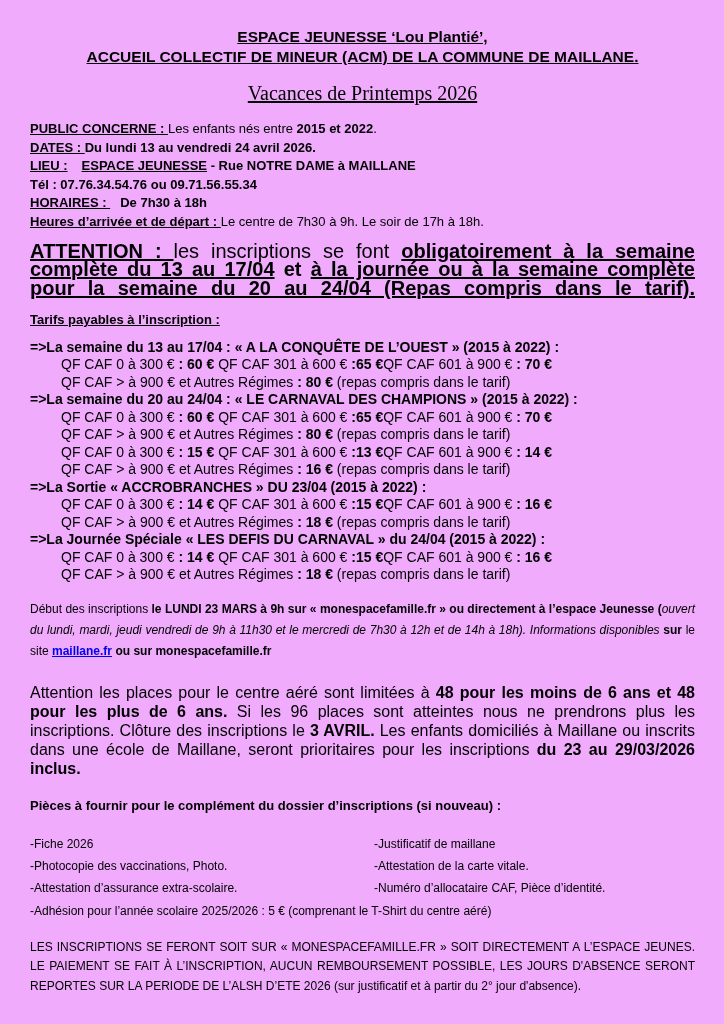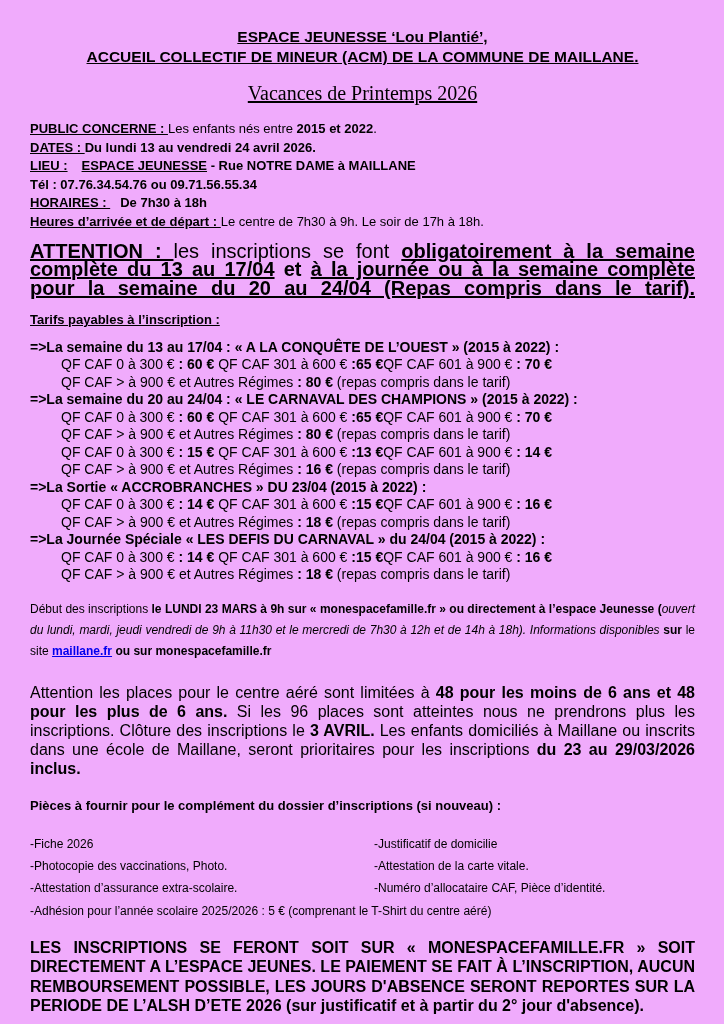--- a/index.html
+++ b/index.html
@@ -25,21 +25,21 @@
   .tl{font-size:14px;line-height:17.5px;margin:0;}
   .indent{padding-left:31px;}
   .qfcaf{margin-top:7px;}
   .debut{margin-top:15px;font-size:12px;line-height:21px;text-align:justify;margin-bottom:0;}
   .link{color:#0000EE;font-weight:bold;text-decoration:underline;cursor:pointer;}
   .places{margin-top:21px;font-size:16px;line-height:19px;text-align:justify;margin-bottom:0;}
   .pieces-heading{margin-top:19px;}
   .pieces{margin-top:17px;font-size:12px;line-height:22.4px;}
   .pieces-row{display:flex;margin:0;}
   .pieces-row .left{flex:0 0 344px;width:344px;}
-  .final{margin-top:16px;font-size:16px;font-weight:bold;line-height:19.3px;text-align:justify;margin-bottom:0;}
+  .final{margin-top:16px;font-size:12px;font-weight:normal;line-height:19.3px;text-align:justify;margin-bottom:0;}
 </style>
 </head>
 <body>
 
 <div class="page">
 
   <p class="ttl"><span>ESPACE JEUNESSE ‘Lou Plantié’,</span></p>
   <p class="ttl"><span>ACCUEIL COLLECTIF DE MINEUR (ACM) DE LA COMMUNE DE MAILLANE.</span></p>
   <p class="subttl"><span>Vacances de Printemps 2026</span></p>
 
@@ -92,21 +92,21 @@
 
   <p class="debut"><span>Début des inscriptions </span><span class="b">le LUNDI 23 MARS à 9h sur « monespacefamille.fr » ou directement à l’espace Jeunesse (</span><span class="i">ouvert du lundi, mardi, jeudi vendredi de 9h à 11h30 et le mercredi de 7h30 à 12h et de 14h à 18h). Informations disponibles </span><span class="b">sur</span><span> le site </span><a class="link">maillane.fr</a><span class="b"> ou sur monespacefamille.fr</span></p>
 
   <p class="places"><span>Attention les places pour le centre aéré sont limitées à </span><span class="b">48 pour les moins de 6 ans et 48 pour les plus de 6 ans.</span><span> Si les 96 places sont atteintes nous ne prendrons plus les inscriptions. Clôture des inscriptions le </span><span class="b">3 AVRIL.</span><span> Les enfants domiciliés à Maillane ou inscrits dans une école de Maillane, seront prioritaires pour les inscriptions </span><span class="b">du 23 au 29/03/2026 inclus.</span></p>
 
   <p class="ln b pieces-heading">Pièces à fournir pour le complément du dossier d’inscriptions (si nouveau) :</p>
 
   <div class="pieces">
     <p class="pieces-row">
         <span class="left">-Fiche 2026</span>
-        <span>-Justificatif de domicilie</span>
+        <span>-Justificatif de maillane</span>
       </p>
     <p class="pieces-row">
         <span class="left">-Photocopie des vaccinations, Photo.</span>
         <span>-Attestation de la carte vitale.</span>
       </p>
     <p class="pieces-row">
         <span class="left">-Attestation d’assurance extra-scolaire.</span>
         <span>-Numéro d’allocataire CAF, Pièce d’identité.</span>
       </p>
     <p class="pieces-row">

